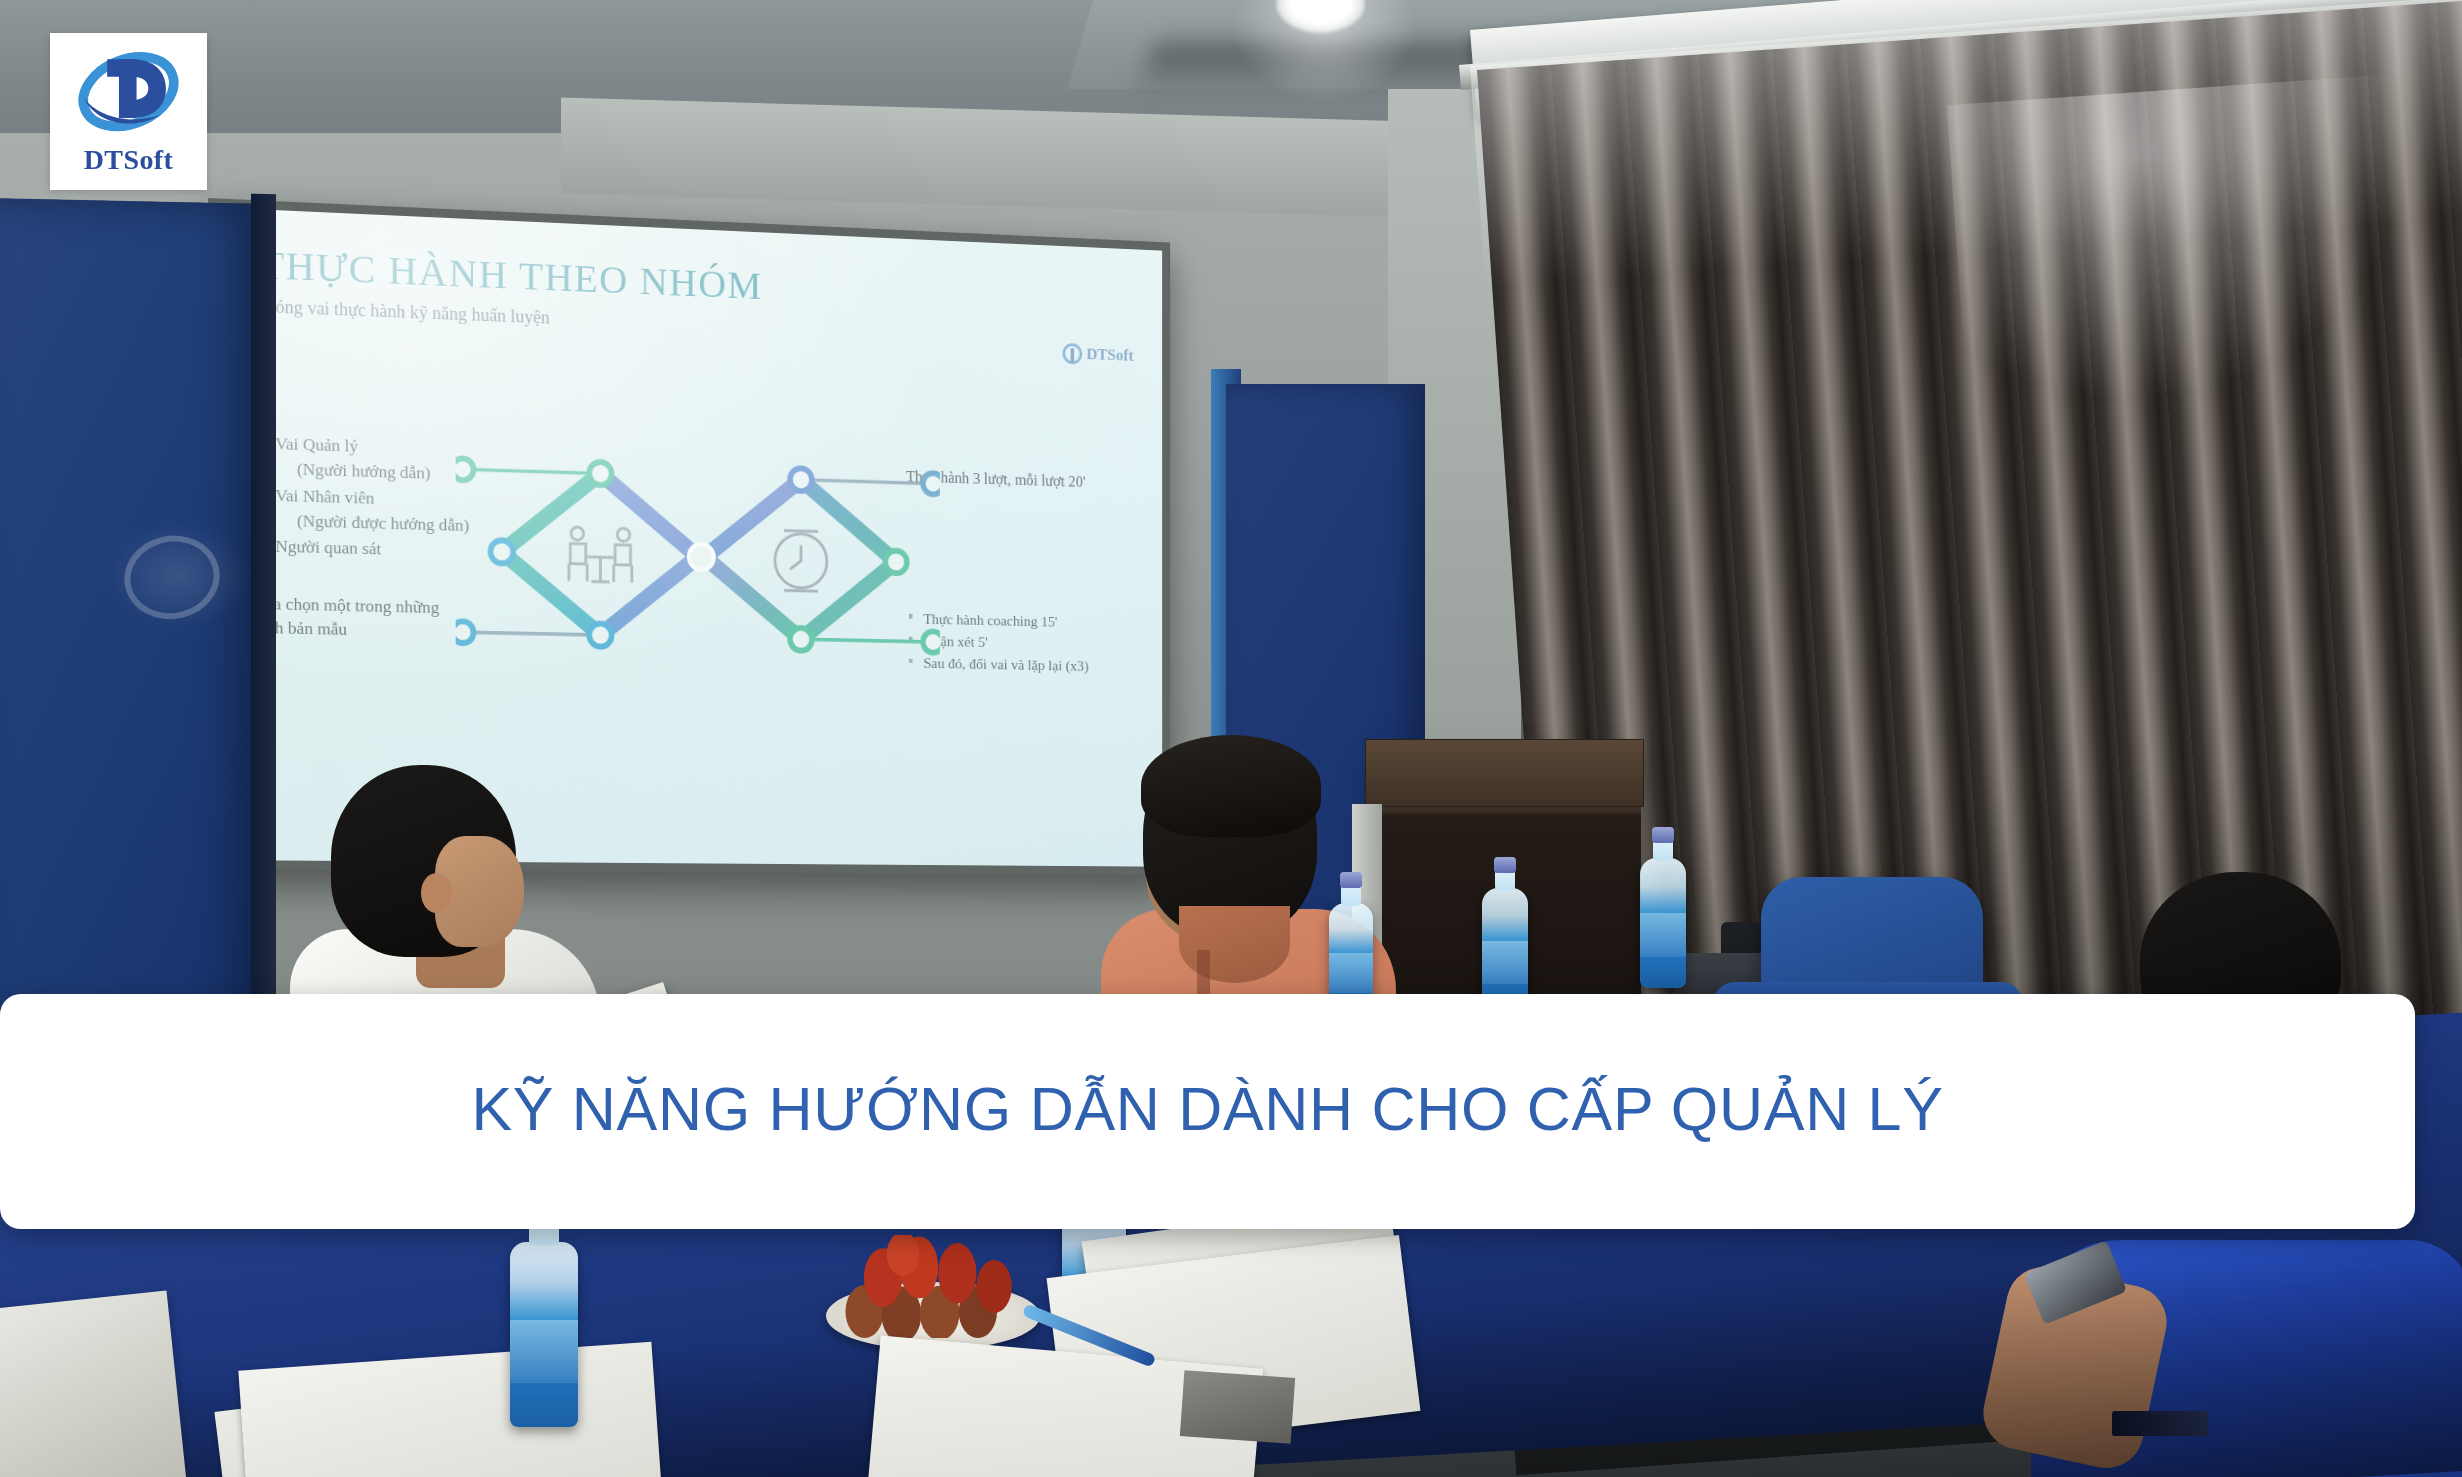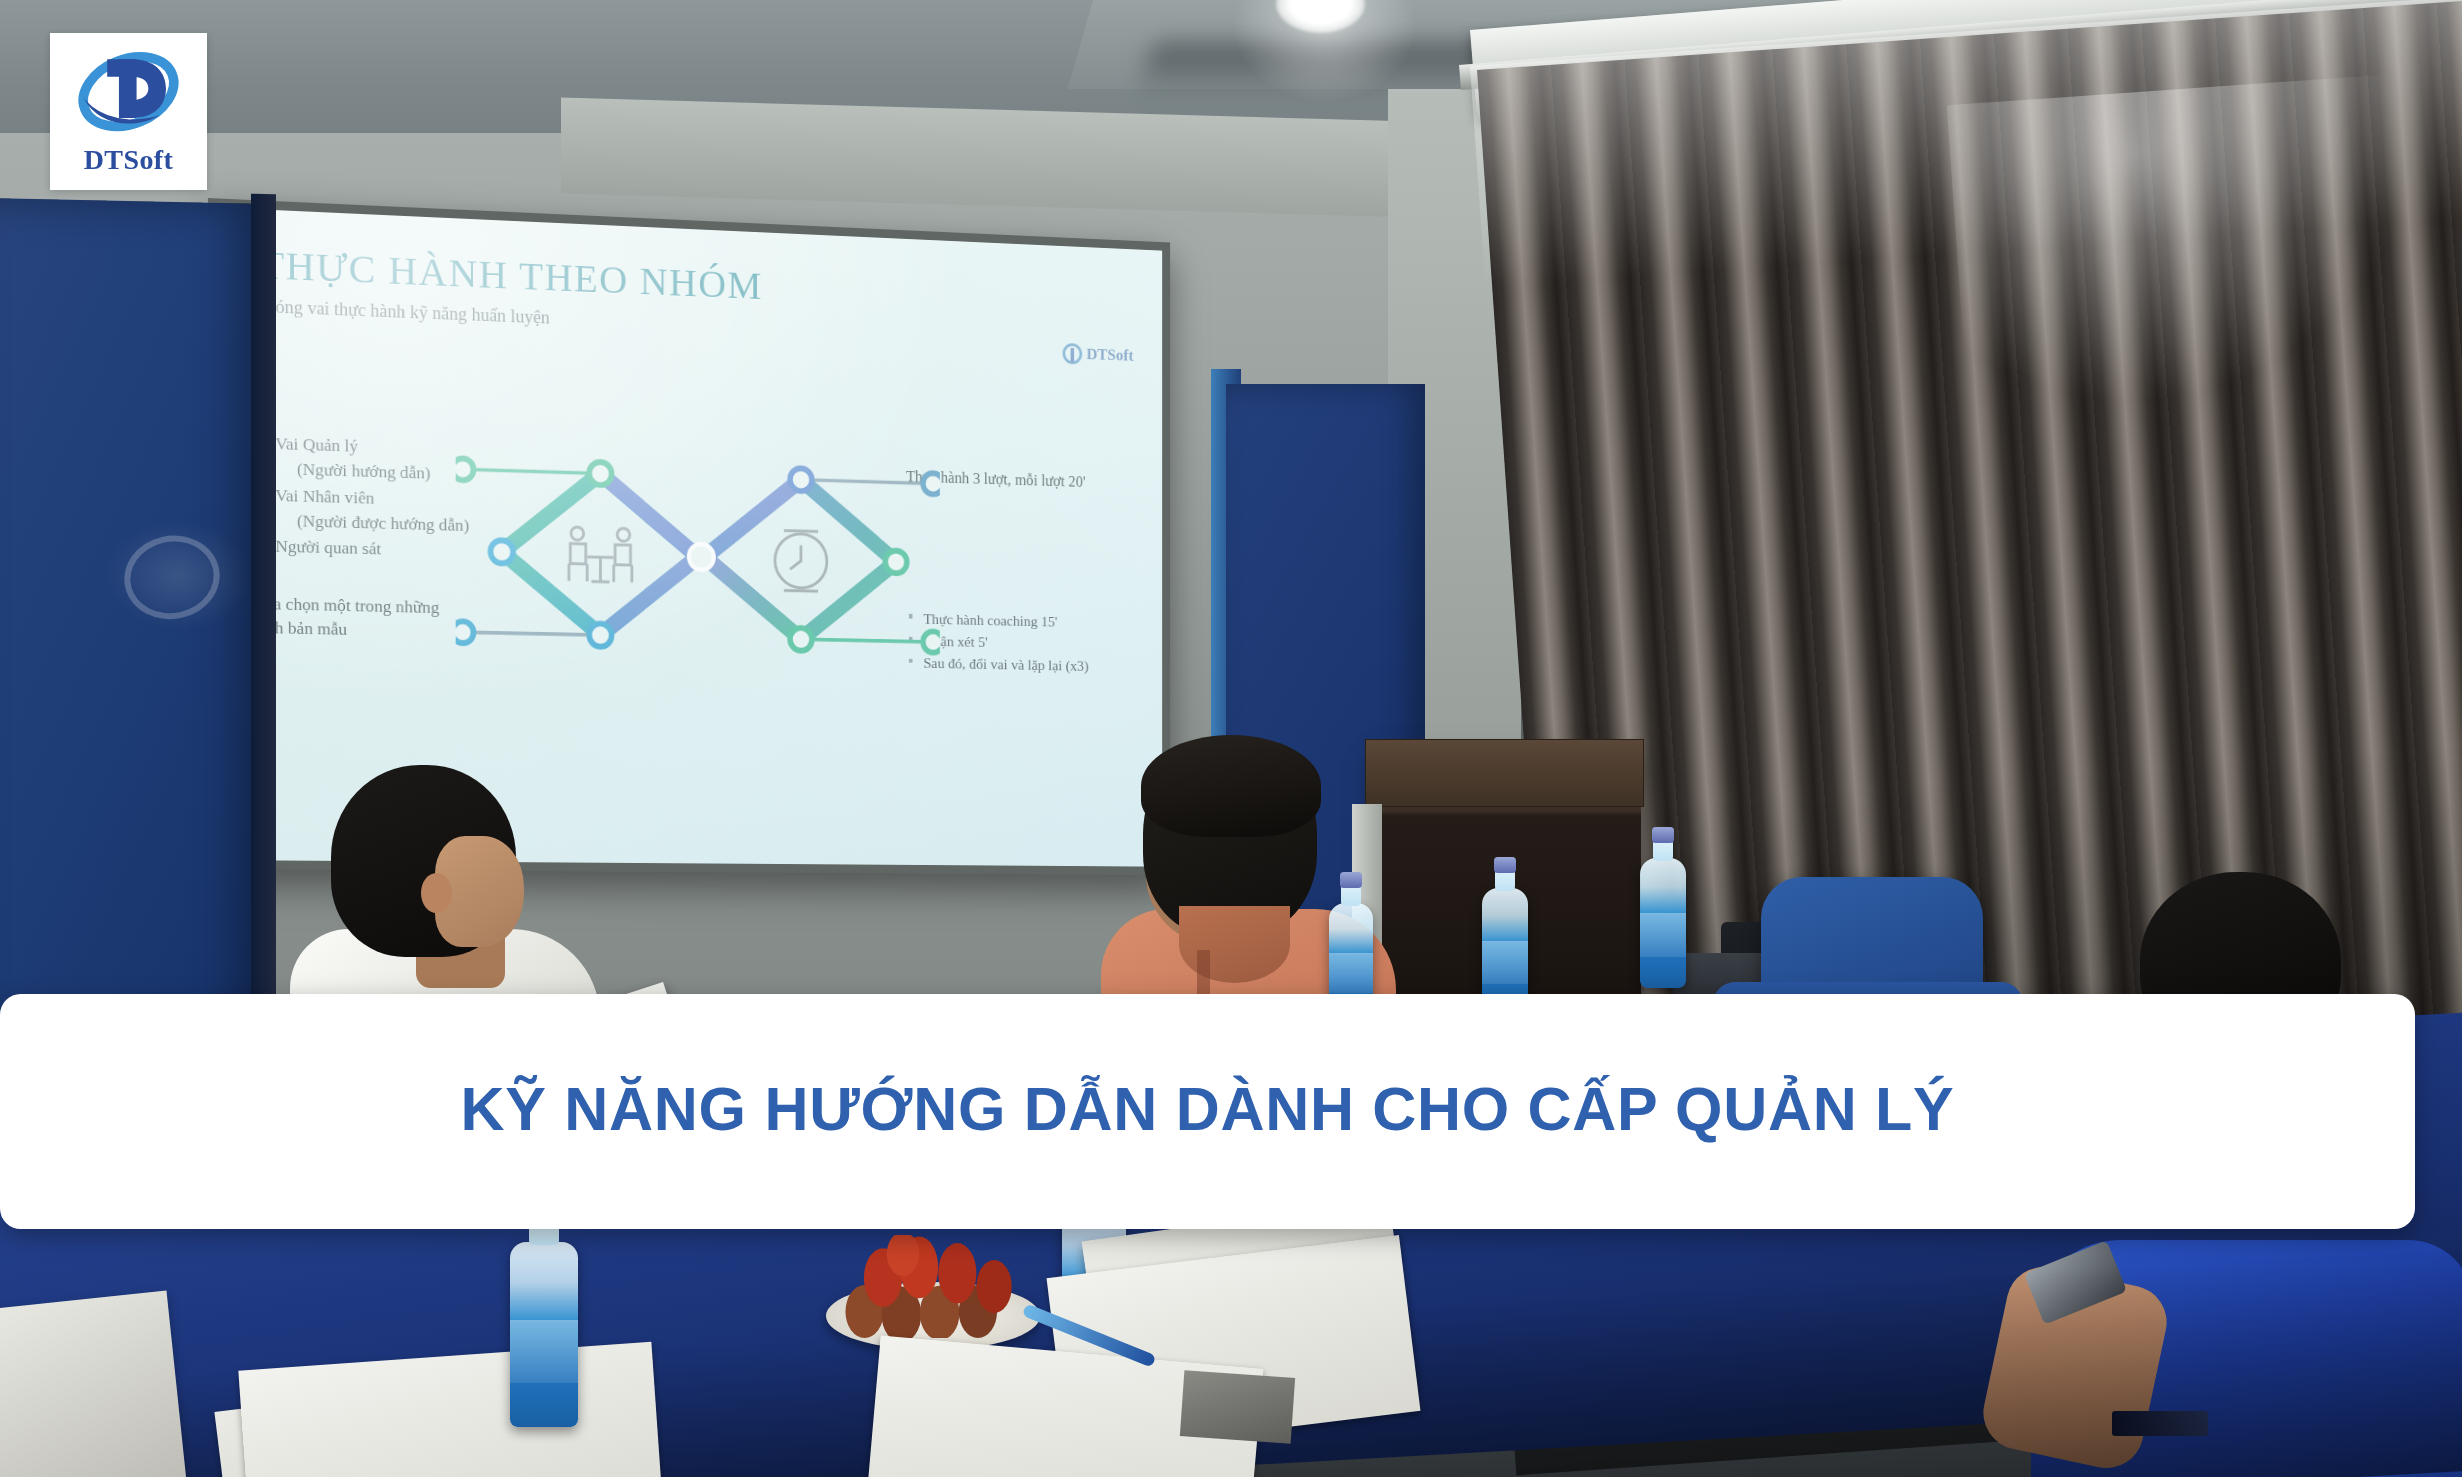--- a/index.html
+++ b/index.html
@@ -450,21 +450,21 @@
     box-shadow:0 7.4px 25px rgba(0,0,0,.30);
     display:flex; flex-direction:column;
     align-items:center; justify-content:center;
     padding-bottom:4.4px;
   }
   #banner-line1 {
     font-size:61px; font-weight:bold; color:#3061AE;
     letter-spacing:1.5px; line-height:1.06;
   }
   #banner-line2 {
-    font-size:61px; font-weight:bold; color:#3061AE;
+    font-size:61px; font-weight:normal; color:#3061AE;
     letter-spacing:0.7px; line-height:1.12; white-space:nowrap;
   }
 
   
   #corner-logo {
     left:50px; top:32.5px; width:157px; height:157px;
     background:#ffffff;
     display:flex; flex-direction:column;
     align-items:center; justify-content:center;
     gap:1.5px;

